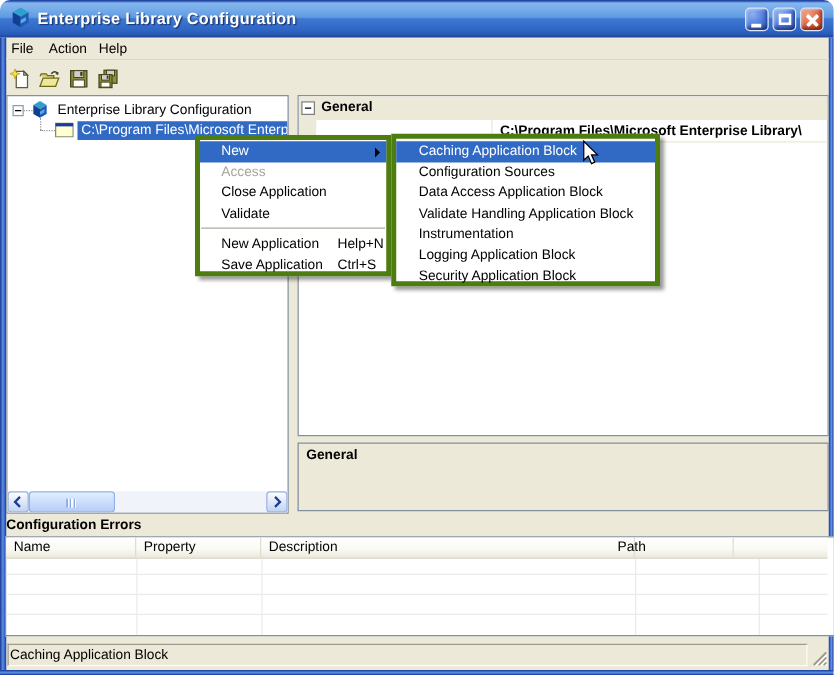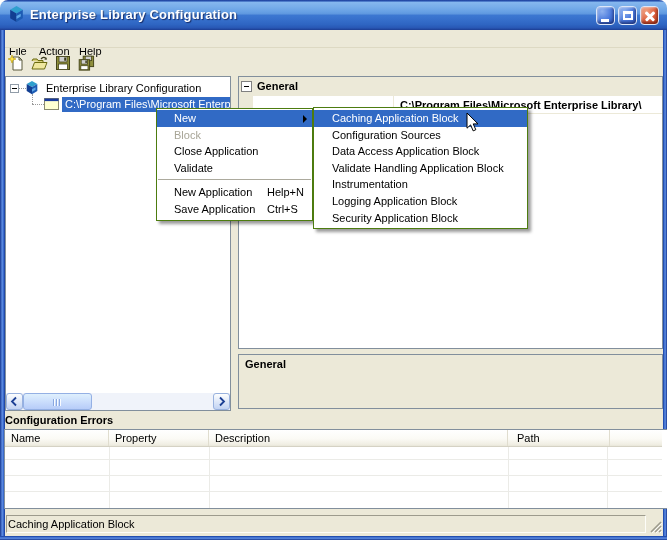--- a/index.html
+++ b/index.html
@@ -30,21 +30,21 @@
   .btn-close { background:radial-gradient(circle at 30% 25%,#f0a080 0%,#dd5f3c 55%,#b03a1a 100%);
     box-shadow:inset -1px -2px 3px rgba(60,0,0,.5), inset 1px 1px 2px rgba(255,255,255,.5); }
   .btn-min { left:596px; } .btn-max { left:618px; } .btn-close { left:640px; }
   .glyph-min { position:absolute; left:4px; top:12px; width:8px; height:3px; background:#fff; }
   .glyph-max { position:absolute; left:4px; top:4px; width:10px; height:9px;
     border:2px solid #fff; border-top-width:3px; }
   .glyph-x1, .glyph-x2 { position:absolute; left:3px; top:7.5px; width:12px; height:2.6px; background:#fff; border-radius:1px; }
   .glyph-x1 { transform:rotate(45deg); } .glyph-x2 { transform:rotate(-45deg); }
 
   
-  .menubar-item { top:45px; cursor:default; }
+  .menubar-item { top:33px; cursor:default; }
   .toolbar-sep { left:5px; top:47px; width:658px; height:1px; background:#fffef8; border-top:1px solid #ddd9c3; }
   .tb-icon { top:55px; width:17px; height:17px; }
 
   
   .tree-panel { left:5px; top:76px; width:226px; height:335px; background:#fff; border:1px solid #828f9c; overflow:hidden; }
   .prop-grid  { left:238px; top:76px; width:425px; height:273px; background:#fff; border:1px solid #828f9c; overflow:hidden; }
   .grid-help  { left:238px; top:354px; width:425px; height:55px; background:#ece9d8; border:1px solid #828f9c; }
 
   
   .expander { width:9px; height:9px; background:#fff; border:1px solid #919ca8; }
@@ -84,21 +84,21 @@
   .lv-gridline-h { position:absolute; left:0; width:657px; height:1px; background:#ebebe7; }
   .lv-gridline-v { position:absolute; top:17px; width:1px; height:61px; background:#ebebe7; }
 
   
   .status-panel { left:6px; top:515px; width:640px; height:18px; border:1px solid #a8a698;
     border-color:#9d9b8d #fdfdf8 #fdfdf8 #9d9b8d; }
   .status-text { left:8px; top:518px; }
   .grip { left:648px; top:519px; width:14px; height:14px; }
 
   
-  .menu { background:#fff; border:1px solid #4d7c0f; box-shadow:3px 3px 3px rgba(0,0,0,.40); z-index:10; padding-top:1px; }
+  .menu { background:#fff; border:4px solid #4d7c0f; box-shadow:3px 3px 3px rgba(0,0,0,.40); z-index:10; padding-top:1px; }
   .ctx-menu { left:156px; top:108px; width:157px; height:113px; padding-top:1px; }
   .sub-menu { left:313px; top:107px; width:215px; height:122px; padding-top:2px; }
   .mi { position:relative; height:16.5px; line-height:16.5px; padding-left:17px; white-space:nowrap; cursor:default; }
   .sub-menu .mi { height:16.6px; line-height:16.6px; padding-left:18px; }
   .mi.hl { background:#316ac5; color:#fff; }
   .mi.dis { color:#a8a597; }
   .mi .shortcut { position:absolute; left:110px; }
   .mi .subarrow { position:absolute; right:5px; top:4.5px; width:0; height:0;
     border-left:4px solid #000; border-top:4px solid transparent; border-bottom:4px solid transparent; }
   .menu-sep { height:1px; background:#acaa9d; margin:3px 1px 4px 1px; }
@@ -223,21 +223,21 @@
   <div class="abs grid-help">
     <span class="abs bold" style="left:6px; top:3px">General</span>
   </div>
 
   <span class="abs errors-title">Configuration Errors</span>
   <div class="abs listview">
     <div class="abs lv-header">
       <div class="lv-col" style="left:0; width:104px">Name</div>
       <div class="lv-col" style="left:104px; width:100px">Property</div>
       <div class="lv-col" style="left:204px; width:299px">Description</div>
-      <div class="lv-col" style="left:506px; width:99px">Path</div>
+      <div class="lv-col" style="left:483px; width:99px">Path</div>
       <div class="lv-col" style="left:602px; width:55px; border-right:none"></div>
     </div>
     <div class="lv-gridline-h" style="top:29px"></div>
     <div class="lv-gridline-h" style="top:45px"></div>
     <div class="lv-gridline-h" style="top:61px"></div>
     <div class="lv-gridline-v" style="left:104px"></div>
     <div class="lv-gridline-v" style="left:204px"></div>
     <div class="lv-gridline-v" style="left:503px"></div>
     <div class="lv-gridline-v" style="left:602px"></div>
   </div>
@@ -255,21 +255,21 @@
       <line x1="14" y1="8.2" x2="8.2" y2="14"></line>
       <line x1="14" y1="12.2" x2="12.2" y2="14"></line>
     </g>
   </svg>
 
   <div class="abs menu ctx-menu">
     <div class="mi hl">
       <span>New</span>
       <span class="subarrow"></span>
     </div>
-    <div class="mi dis"><span>Block</span></div>
+    <div class="mi dis"><span>Access</span></div>
     <div class="mi"><span>Close Application</span></div>
     <div class="mi"><span>Validate</span></div>
     <div class="menu-sep"></div>
     <div class="mi">
       <span>New Application</span>
       <span class="shortcut">Help+N</span>
     </div>
     <div class="mi">
       <span>Save Application</span>
       <span class="shortcut">Ctrl+S</span>

